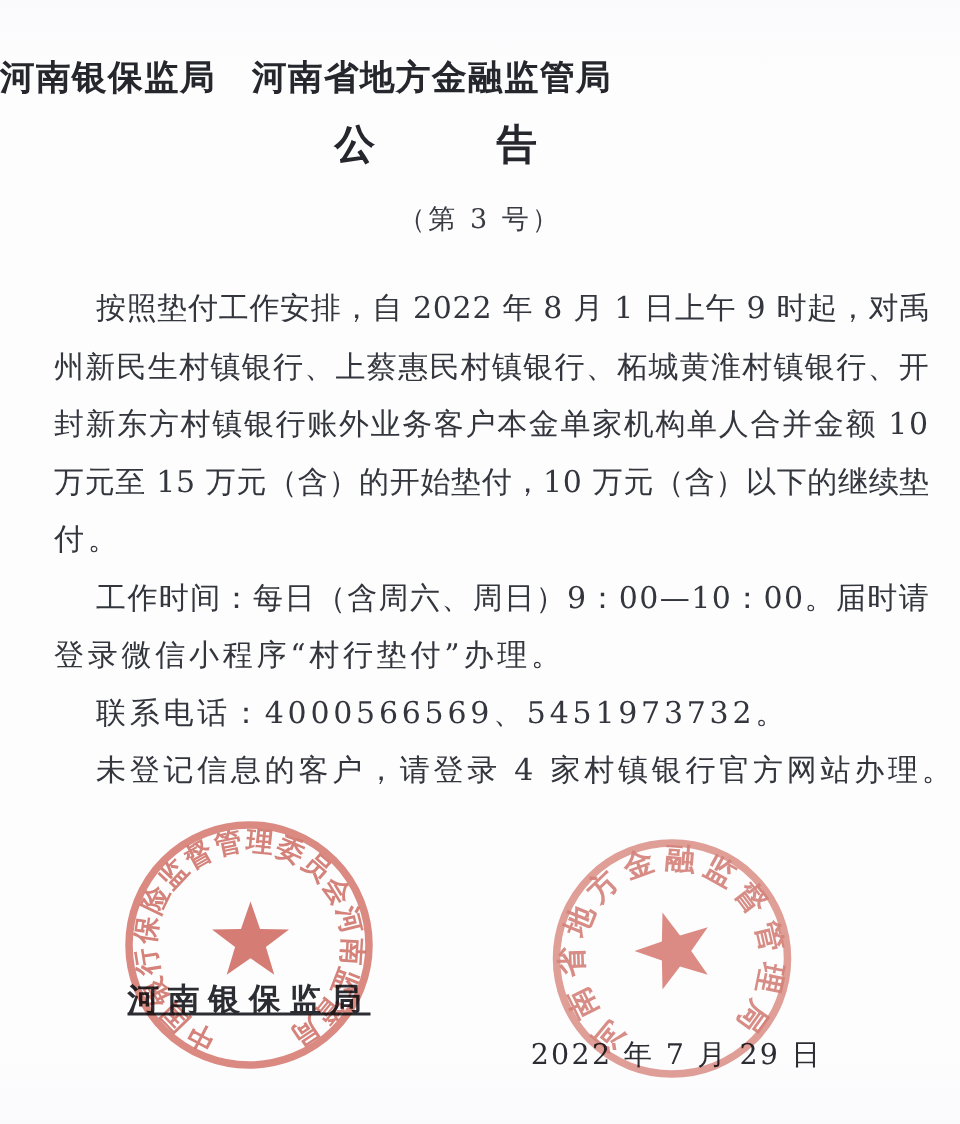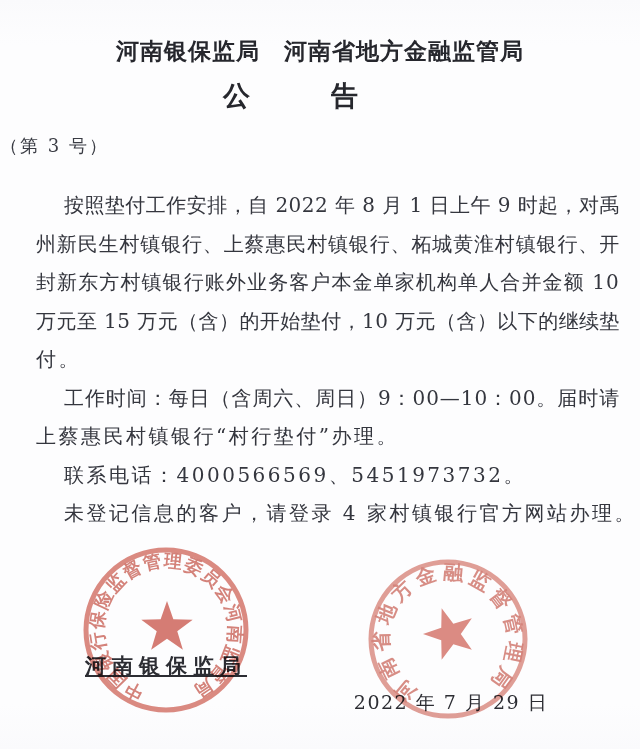--- a/index.html
+++ b/index.html
@@ -4,29 +4,29 @@
 <style>
   html,body{margin:0;padding:0;}
   body{
     width:640px;height:749px;position:relative;overflow:hidden;
     background:#fbfbfd;
     color:#32343b;
     font-family:"DejaVu Serif","Liberation Serif",serif;
   }
   .doc{position:absolute;inset:0;background:linear-gradient(180deg,#fafafc 0%,#fdfdfe 6%,#fdfdfe 94%,#fafafc 100%);}
   .title1{
-    position:absolute;top:36px;left:0;width:640px;text-align:center;
+    position:absolute;top:36px;left:0;width:640px;text-align:left;
     font-size:23px;font-weight:bold;letter-spacing:1px;color:#26272d;white-space:nowrap;
   }
   .title2{
     position:absolute;top:78px;left:0;width:581px;text-align:center;
     font-size:27px;font-weight:bold;color:#26272d;
   }
   .issue-no{
-    position:absolute;top:134px;left:0;width:640px;text-align:left;
+    position:absolute;top:134px;left:0;width:640px;text-align:center;
     font-size:18px;letter-spacing:2px;color:#3a3c44;
   }
   .body-block{
     position:absolute;top:186px;left:36px;width:584px;
     font-size:20px;color:#34363e;
   }
   .bl{height:38.5px;line-height:38.5px;white-space:nowrap;overflow:visible;}
   .bl .blt{letter-spacing:2.5px;}
   .bl.indent{padding-left:28px;}
   .sig{
@@ -55,21 +55,21 @@
   <div class="title2">公　　　告</div>
   <div class="issue-no">（第 3 号）</div>
 
   <div class="body-block">
     <div class="bl fill indent"><span class="blt" style="letter-spacing: 0.457143px;">按照垫付工作安排，自 2022 年 8 月 1 日上午 9 时起，对禹</span></div>
     <div class="bl fill"><span class="blt" style="letter-spacing: 0.857143px;">州新民生村镇银行、上蔡惠民村镇银行、柘城黄淮村镇银行、开</span></div>
     <div class="bl fill"><span class="blt" style="letter-spacing: 1.10345px;">封新东方村镇银行账外业务客户本金单家机构单人合并金额 10</span></div>
     <div class="bl fill"><span class="blt" style="letter-spacing: 0.4375px;">万元至 15 万元（含）的开始垫付，10 万元（含）以下的继续垫</span></div>
     <div class="bl"><span class="blt">付。</span></div>
     <div class="bl fill indent"><span class="blt" style="letter-spacing: 0.931034px;">工作时间：每日（含周六、周日）9：00—10：00。届时请</span></div>
-    <div class="bl"><span class="blt">上蔡惠民村镇银行“村行垫付”办理。</span></div>
+    <div class="bl"><span class="blt">登录微信小程序“村行垫付”办理。</span></div>
     <div class="bl indent"><span class="blt">联系电话：4000566569、5451973732。</span></div>
     <div class="bl indent"><span class="blt">未登记信息的客户，请登录 4 家村镇银行官方网站办理。</span></div>
   </div>
 
   <div class="sig sig-left">河南银保监局</div>
   <div class="doc-date">2022 年 7 月 29 日</div>
 
   <svg class="seal seal-left" viewBox="0 0 200 200">
     <defs>
       <path id="arcL" d="M 78.5 159.2 A 63 63 0 1 1 121.5 159.2" fill="none"></path>

